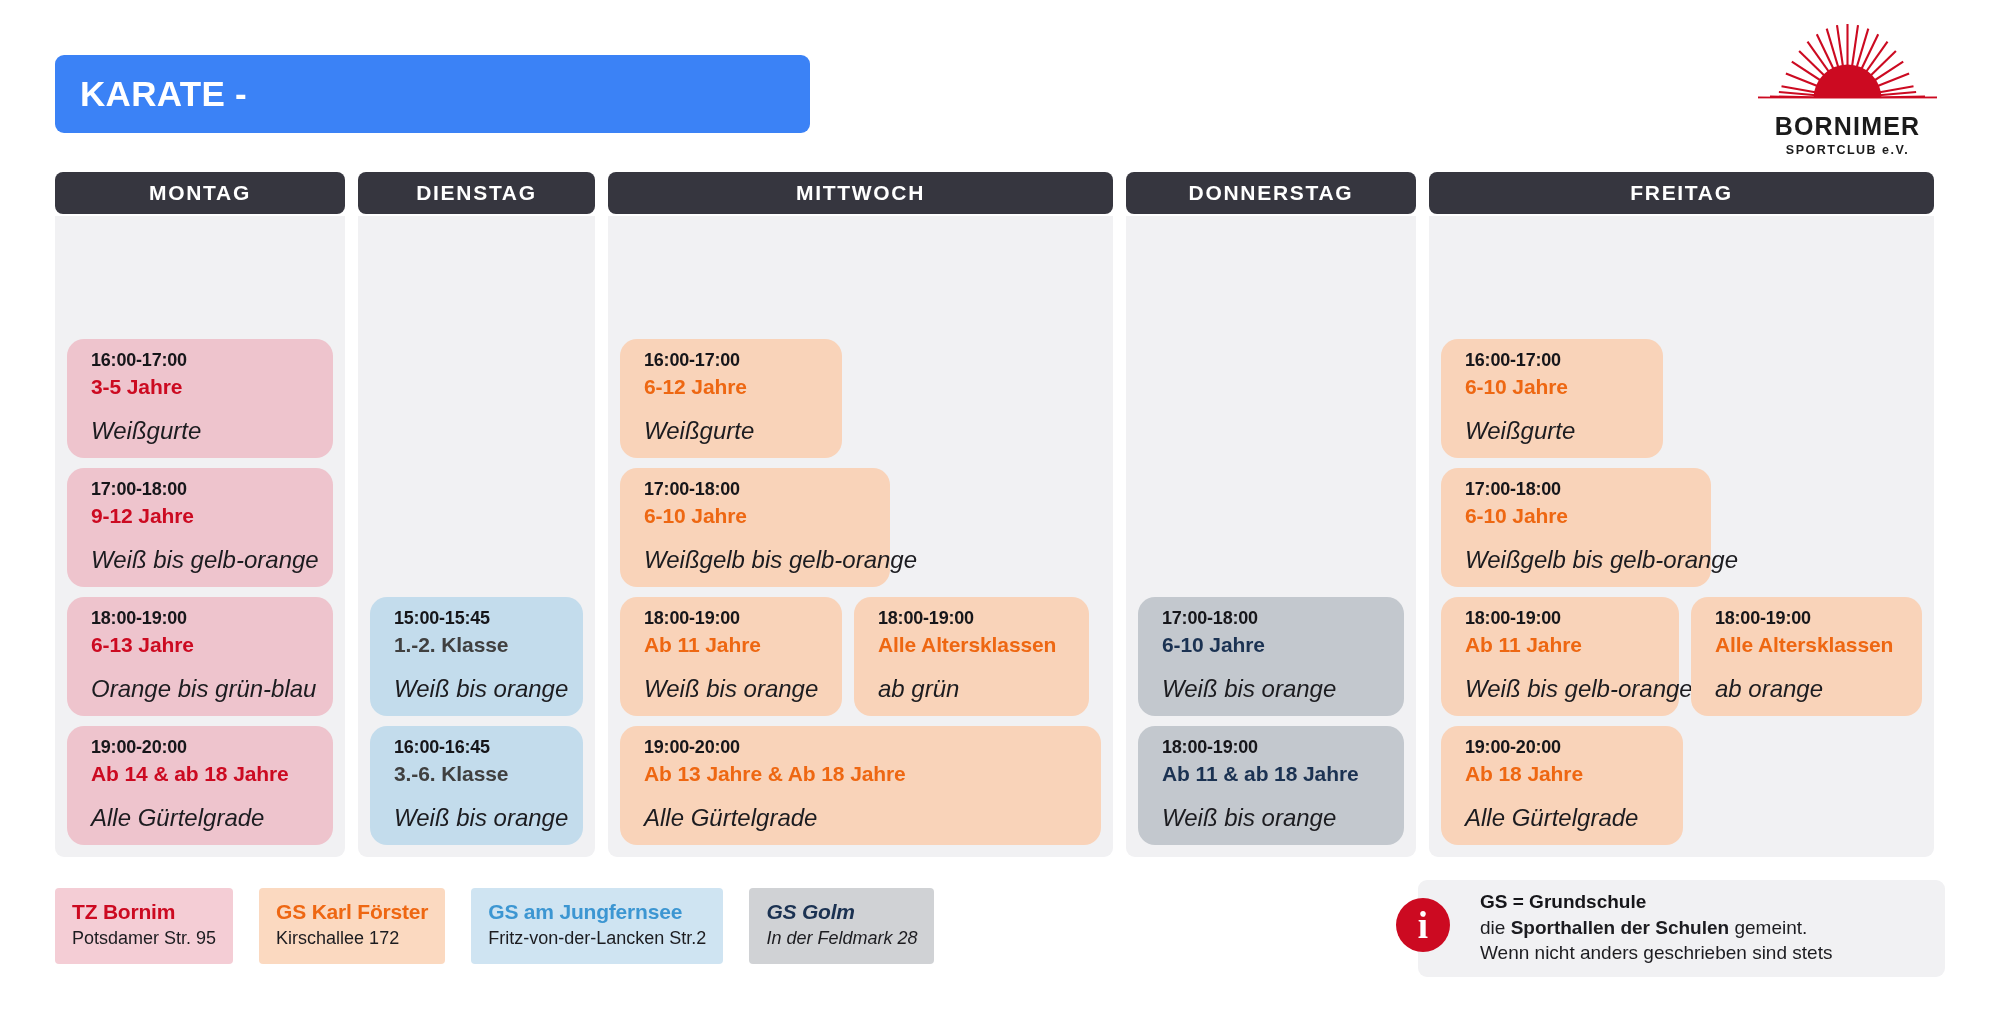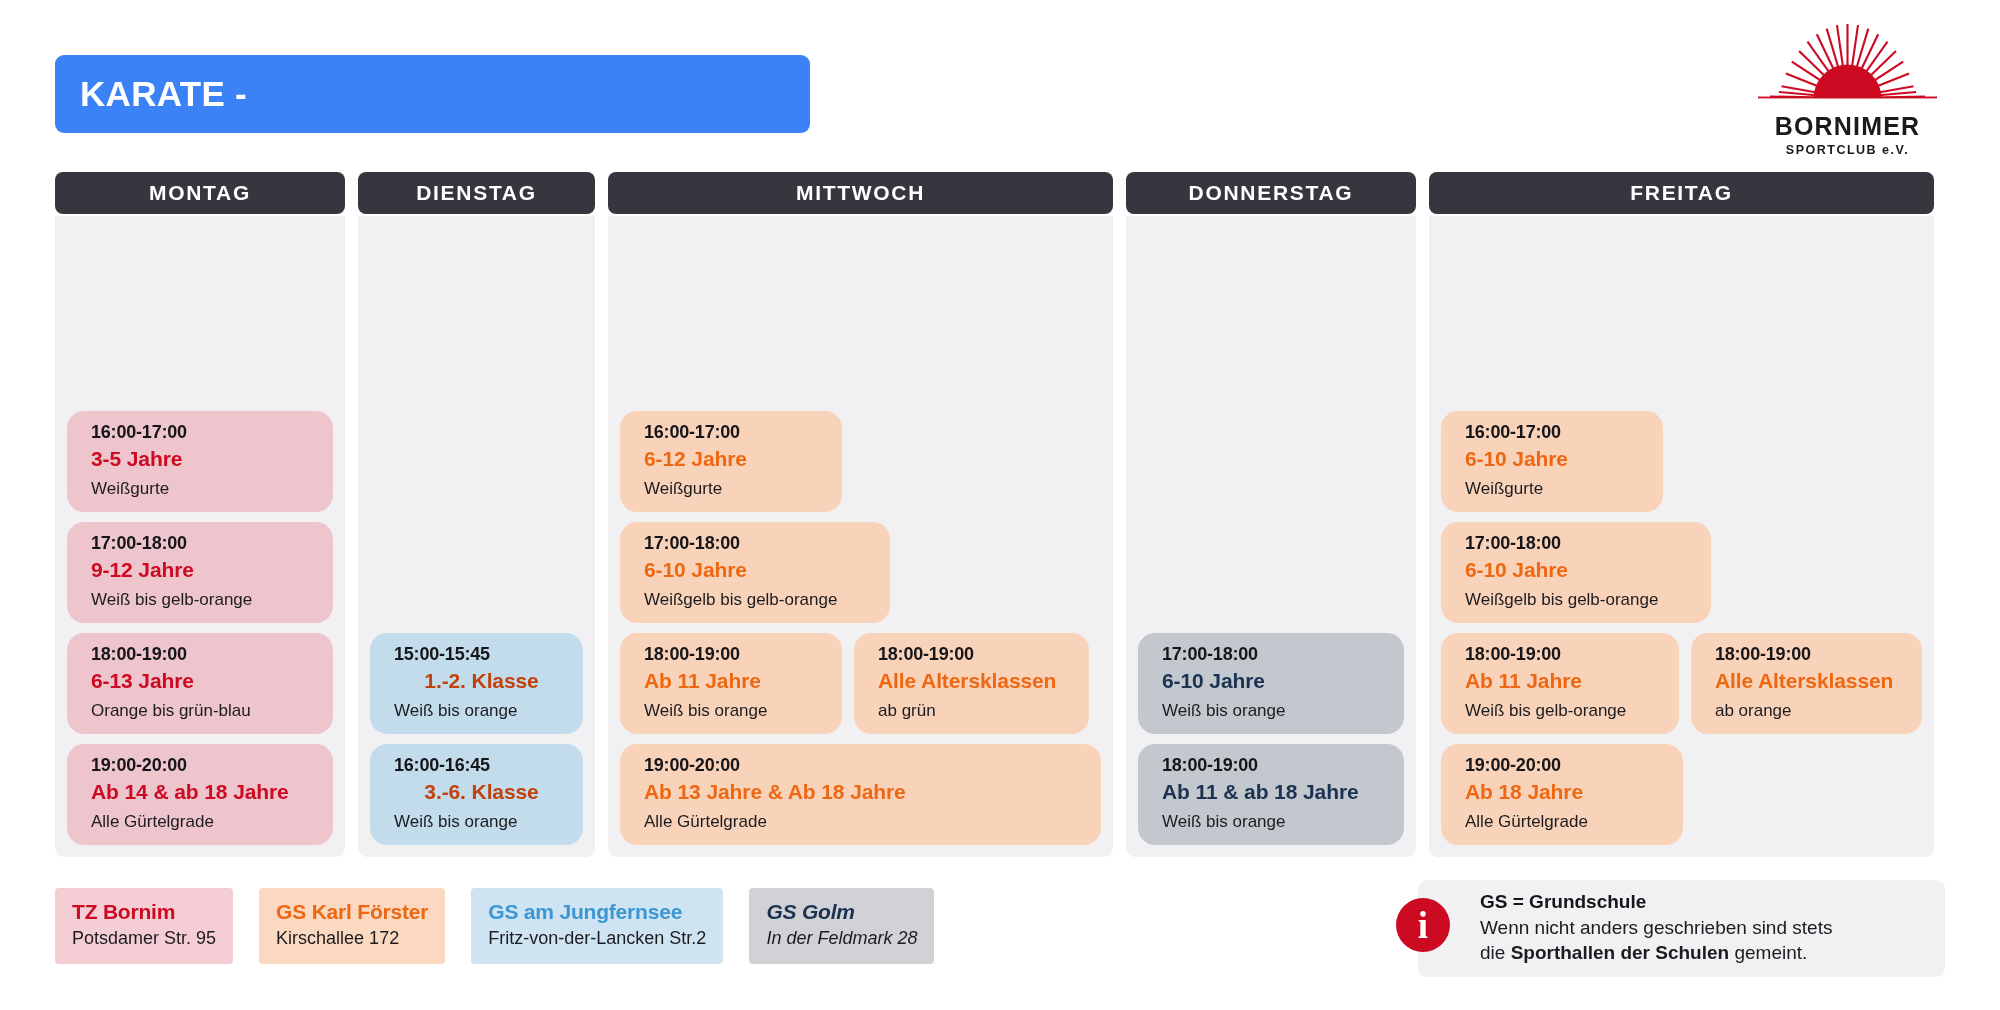--- a/index.html
+++ b/index.html
@@ -133,34 +133,35 @@
   }
   .card .group {
     font-size: 21px;
     font-weight: 700;
     letter-spacing: -.1px;
     white-space: nowrap;
     line-height: 1.3;
     margin-top: 1px;
   }
   .card .belt {
-    font-size: 17px;
+    font-size: 24px;
+    font-style: italic;
     color: #1c1c20;
     white-space: nowrap;
     line-height: 1.3;
-    margin-top: 6px;
+    margin-top: 15px;
   }
 
   
   .t-pink   { background: #eec4cd; }
   .t-pink   .group { color: #cc0a21; }
   .t-orange { background: #f9d3b9; }
   .t-orange .group { color: #ee6712; }
   .t-blue   { background: #c3dcec; }
-  .t-blue   .group { color: #c2410c; text-align: center; }
+  .t-blue   .group { color: #404040; }
   .t-grey   { background: #c3c8ce; }
   .t-grey   .group { color: #1b3252; }
 
   
   .legend {
     position: absolute;
     left: 55px;
     top: 888px;
     display: flex;
     gap: 26px;
@@ -442,19 +443,19 @@
       </div>
       <div class="legend-item l-grey">
         <div class="legend-name">GS Golm</div>
         <div class="legend-addr">In der Feldmark 28</div>
       </div>
     </div>
 
   <div class="infobox">
     <div class="info-icon">i</div>
     <div class="info-title">GS = Grundschule</div>
-    <div class="info-line">Wenn nicht anders geschrieben sind stets</div>
     <div class="info-line">
       <span>die </span><b>Sporthallen der Schulen</b><span> gemeint.</span>
     </div>
+    <div class="info-line">Wenn nicht anders geschrieben sind stets</div>
   </div>
 
 </div>
 
 </body></html>

